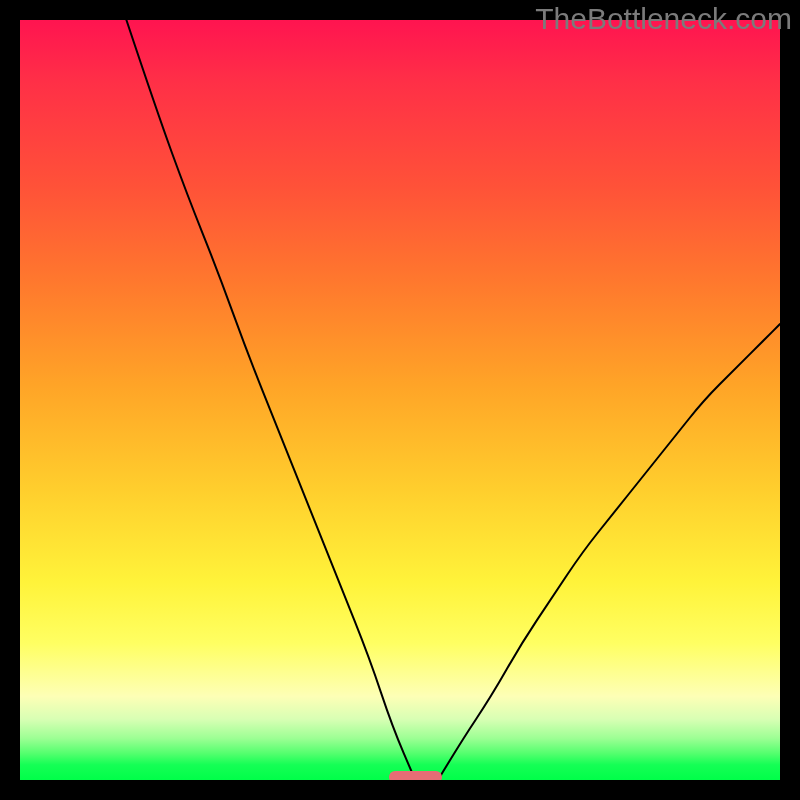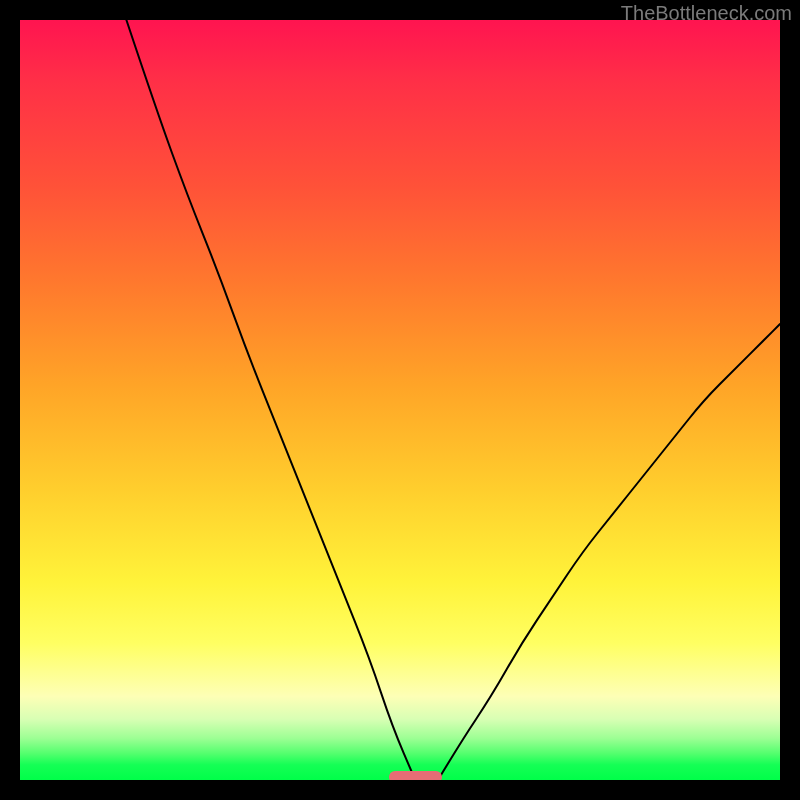--- a/index.html
+++ b/index.html
@@ -15,21 +15,21 @@
     position: relative;
     width: 800px;
     height: 800px;
     background: #000;
   }
   .watermark {
     position: absolute;
     top: 2px;
     right: 8px;
     color: #7b7b7b;
-    font-size: 20px;
+    font-size: 30px;
     font-weight: 400;
     letter-spacing: 0px;
     z-index: 20;
     user-select: none;
   }
   .plot-area {
     position: absolute;
     left: 20px;
     top: 20px;
     width: 760px;

